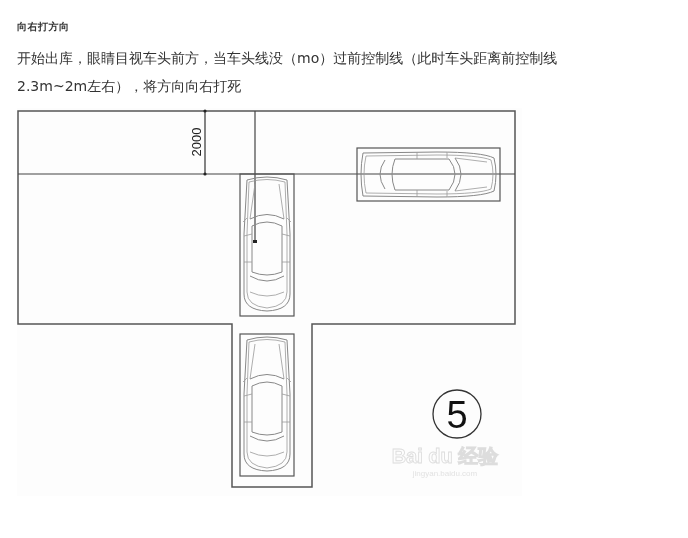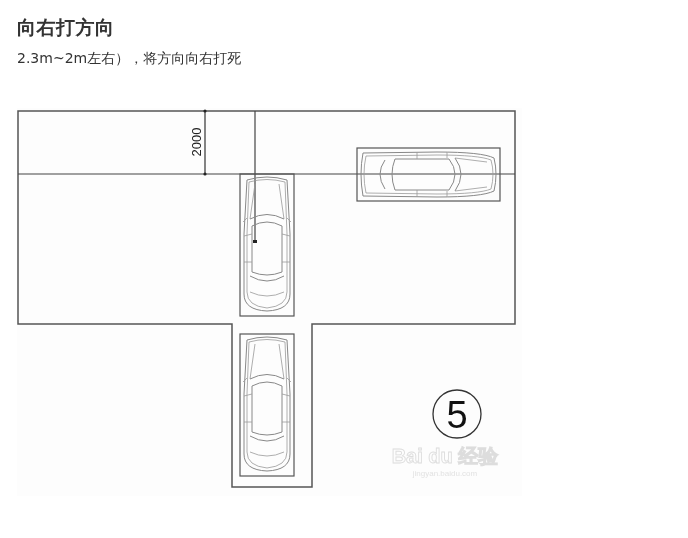--- a/index.html
+++ b/index.html
@@ -1,31 +1,32 @@
 <!DOCTYPE html>
 <html><head>
   <meta charset="utf-8">
   <style>
     html, body { margin: 0; padding: 0; background: #ffffff; }
     body { width: 688px; height: 538px; position: relative; overflow: hidden;
            font-family: "DejaVu Sans", "Liberation Sans", sans-serif; color: #333333; }
-    .title { position: absolute; left: 17px; top: 16px; font-size: 19px; font-weight: bold;
+    .title { position: absolute; left: 17px; top: 16px; font-size: 10px; font-weight: bold;
              color: #333333; line-height: 22px; letter-spacing: 0.5px; }
     .para { position: absolute; left: 17px; top: 44px; width: 650px; font-size: 14px;
             line-height: 28px; color: #333333; }
     .para span { display: block; white-space: nowrap; }
     .figure { position: absolute; left: 0; top: 0; width: 688px; height: 538px; pointer-events: none; }
     .figure svg { position: absolute; left: 0; top: 0; }
   </style>
 </head>
 <body>
 
 <div class="title">向右打方向</div>
 
 <div class="para">
+  <span>开始出库，眼睛目视车头前方，当车头线没（mo）过前控制线（此时车头距离前控制线</span>
   <span>2.3m~2m左右），将方向向右打死</span>
 </div>
 
 <div class="figure">
   <svg width="688" height="538" viewBox="0 0 688 538" xmlns="http://www.w3.org/2000/svg">
     <defs>
 
       <g id="car-v">
         <rect x="0" y="0" width="54" height="142" fill="none" stroke="#555" stroke-width="1.2"></rect>
         <path d="M7 6 Q27 0 47 6 L50 60 L50 120 Q50 136 27 137 Q4 136 4 120 L4 60 Z" fill="none" stroke="#888" stroke-width="1"></path>

